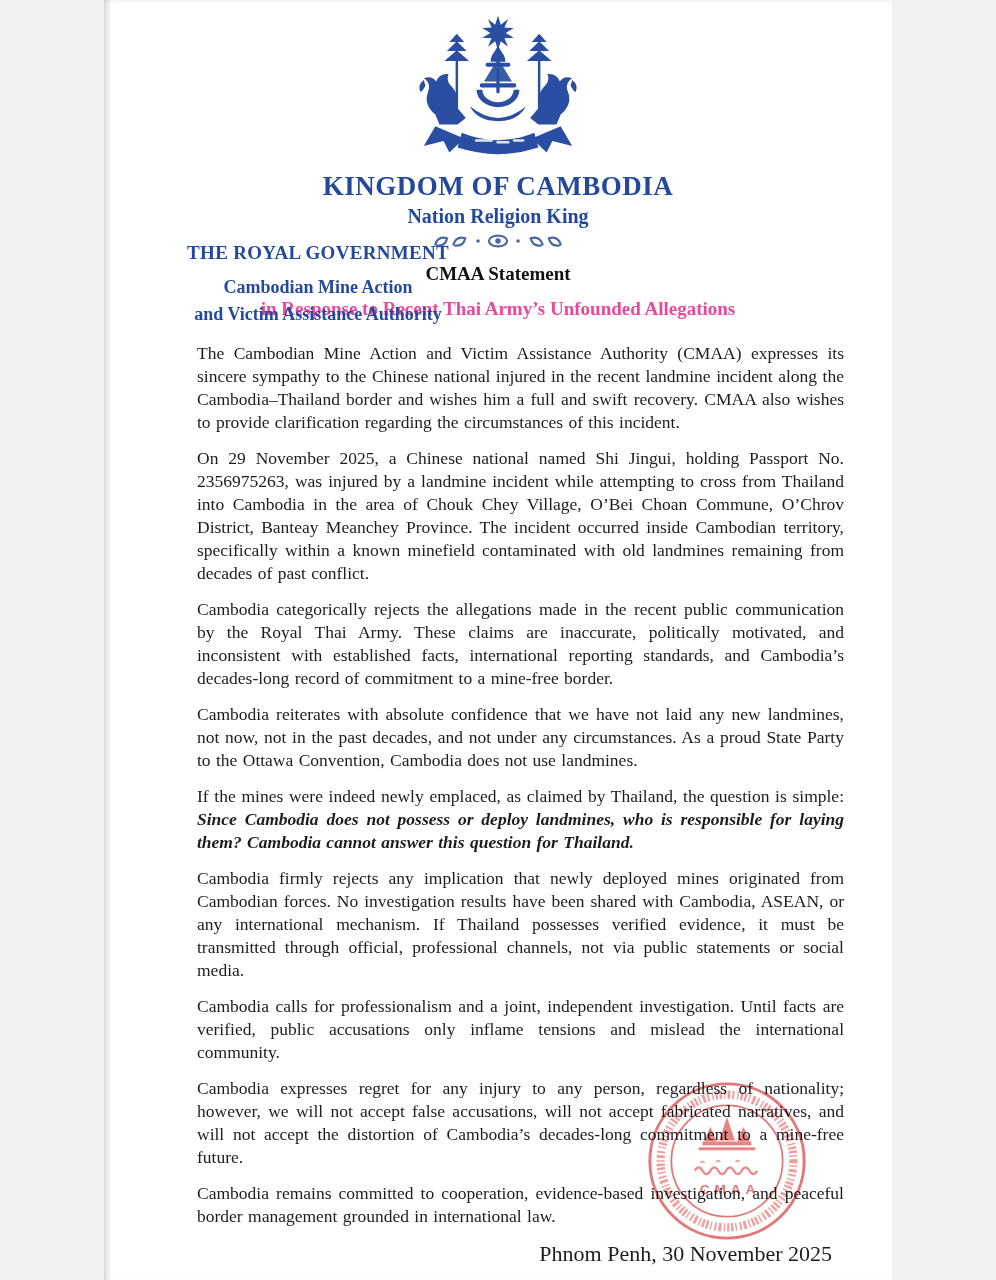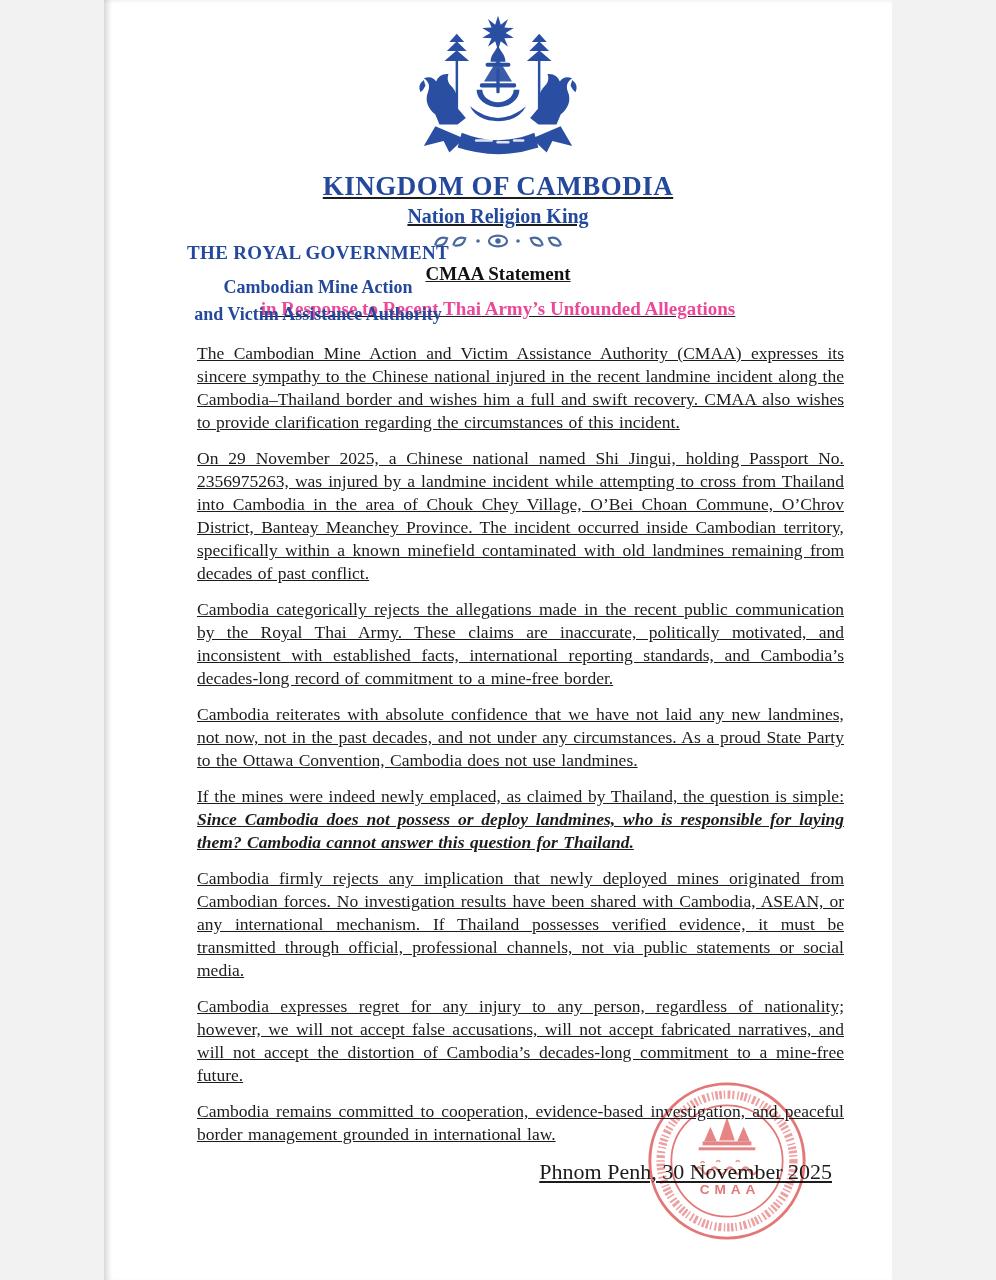--- a/index.html
+++ b/index.html
@@ -6,21 +6,20 @@
   .page {
     position: relative;
     width: 788px;
     height: 1280px;
     margin: 0 auto;
     background: #ffffff;
     font-family: "Liberation Serif", serif;
     color: #1c1c1c;
     overflow: hidden;
     box-shadow: inset 7px 0 6px -4px rgba(0,0,0,0.18), inset 0 4px 5px -3px rgba(0,0,0,0.06);
-    text-decoration: underline;
   }
   .header { position: relative; text-align: center; }
   .emblem { display:block; margin: 14px auto 2px auto; }
   .kingdom-title {
     font-size: 27px; font-weight: bold; color: #24499c;
     letter-spacing: 0.5px; margin-top: 2px;
   }
   .motto {
     font-size: 20px; font-weight: bold; color: #24499c; margin-top: 3px;
   }
@@ -143,20 +142,21 @@
     <div class="title-line2">in Response to Recent Thai Army’s Unfounded Allegations</div>
   </div>
 
   <div class="content">
     <p class="para">The Cambodian Mine Action and Victim Assistance Authority (CMAA) expresses its sincere sympathy to the Chinese national injured in the recent landmine incident along the Cambodia–Thailand border and wishes him a full and swift recovery. CMAA also wishes to provide clarification regarding the circumstances of this incident.</p>
     <p class="para">On 29 November 2025, a Chinese national named Shi Jingui, holding Passport No. 2356975263, was injured by a landmine incident while attempting to cross from Thailand into Cambodia in the area of Chouk Chey Village, O’Bei Choan Commune, O’Chrov District, Banteay Meanchey Province. The incident occurred inside Cambodian territory, specifically within a known minefield contaminated with old landmines remaining from decades of past conflict.</p>
     <p class="para">Cambodia categorically rejects the allegations made in the recent public communication by the Royal Thai Army. These claims are inaccurate, politically motivated, and inconsistent with established facts, international reporting standards, and Cambodia’s decades-long record of commitment to a mine-free border.</p>
     <p class="para">Cambodia reiterates with absolute confidence that we have not laid any new landmines, not now, not in the past decades, and not under any circumstances. As a proud State Party to the Ottawa Convention, Cambodia does not use landmines.</p>
     <p class="para"><span>If the mines were indeed newly emplaced, as claimed by Thailand, the question is simple: </span><span class="emph">Since Cambodia does not possess or deploy landmines, who is responsible for laying them? Cambodia cannot answer this question for Thailand.</span></p>
     <p class="para">Cambodia firmly rejects any implication that newly deployed mines originated from Cambodian forces. No investigation results have been shared with Cambodia, ASEAN, or any international mechanism. If Thailand possesses verified evidence, it must be transmitted through official, professional channels, not via public statements or social media.</p>
+    <p class="para">Cambodia calls for professionalism and a joint, independent investigation. Until facts are verified, public accusations only inflame tensions and mislead the international community.</p>
     <p class="para">Cambodia expresses regret for any injury to any person, regardless of nationality; however, we will not accept false accusations, will not accept fabricated narratives, and will not accept the distortion of Cambodia’s decades-long commitment to a mine-free future.</p>
     <p class="para">Cambodia remains committed to cooperation, evidence-based investigation, and peaceful border management grounded in international law.</p>
     <div class="dateline">Phnom Penh, 30 November 2025</div>
   </div>
 
   <svg class="stamp" viewBox="0 0 170 170" width="166" height="166" aria-hidden="true">
     <g stroke="#de5f5f" fill="none">
       <circle cx="85" cy="85" r="79" stroke-width="3"></circle>
       <circle cx="85" cy="85" r="57" stroke-width="1.8"></circle>
 

